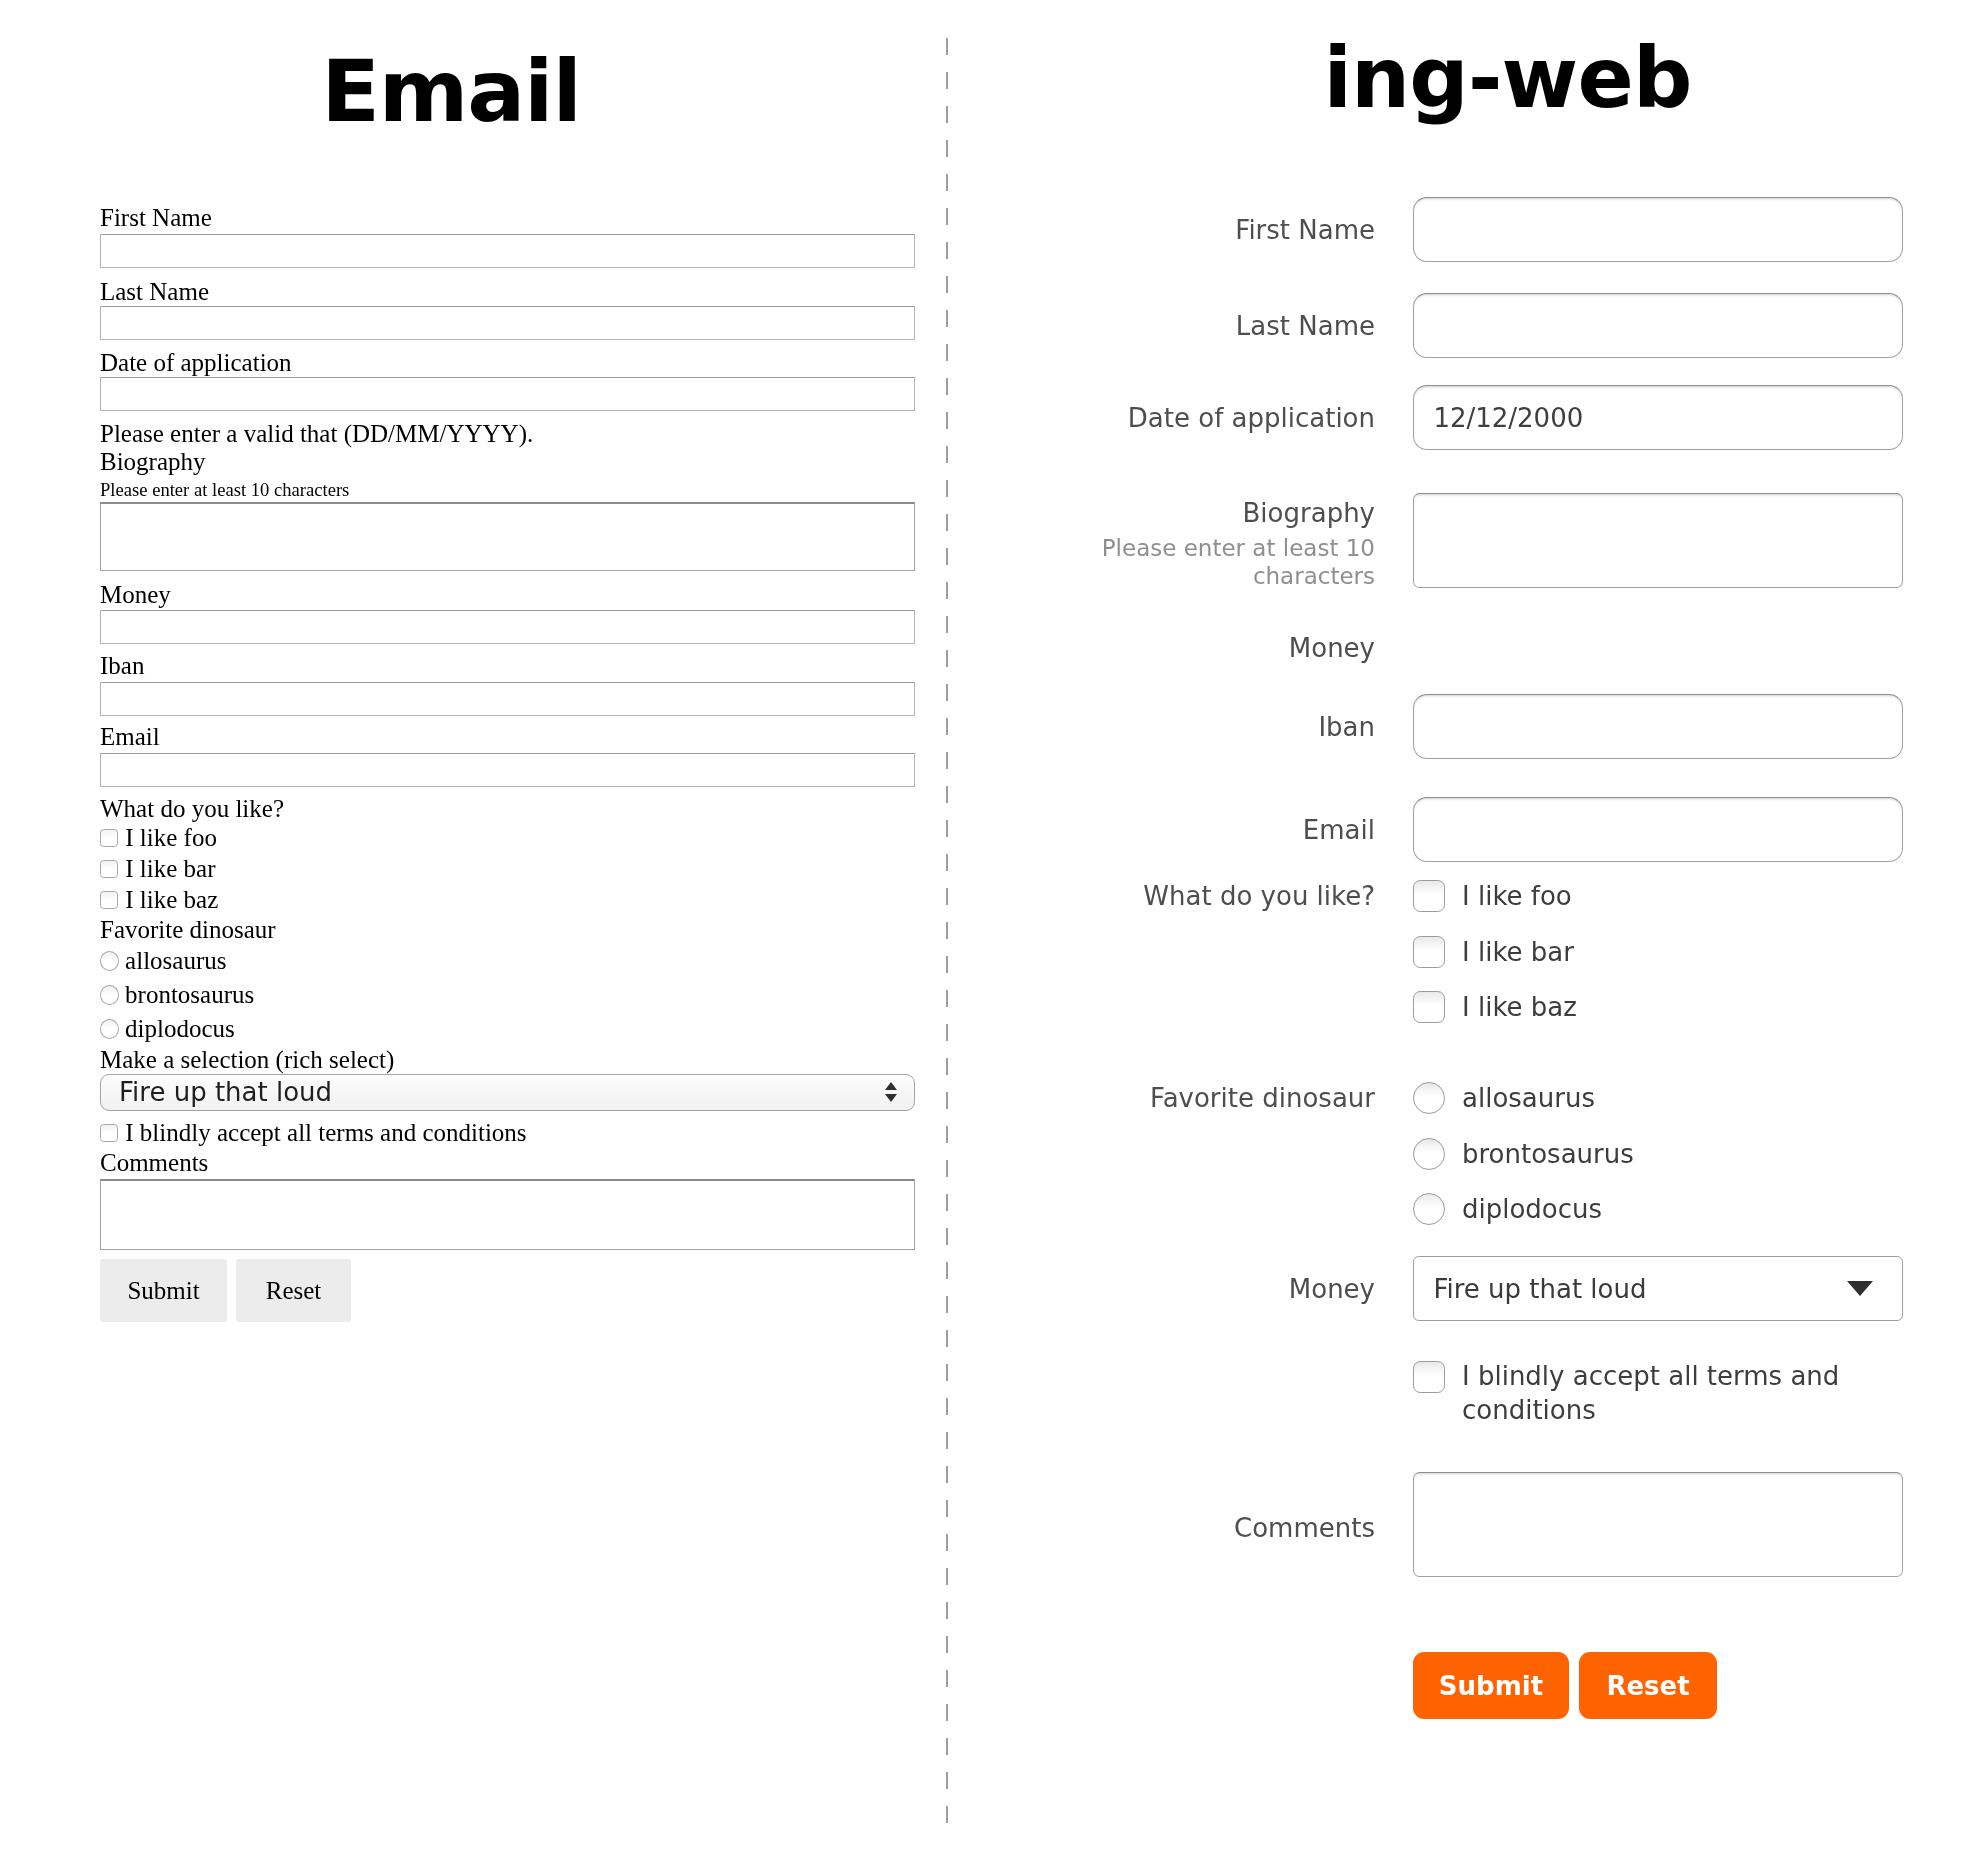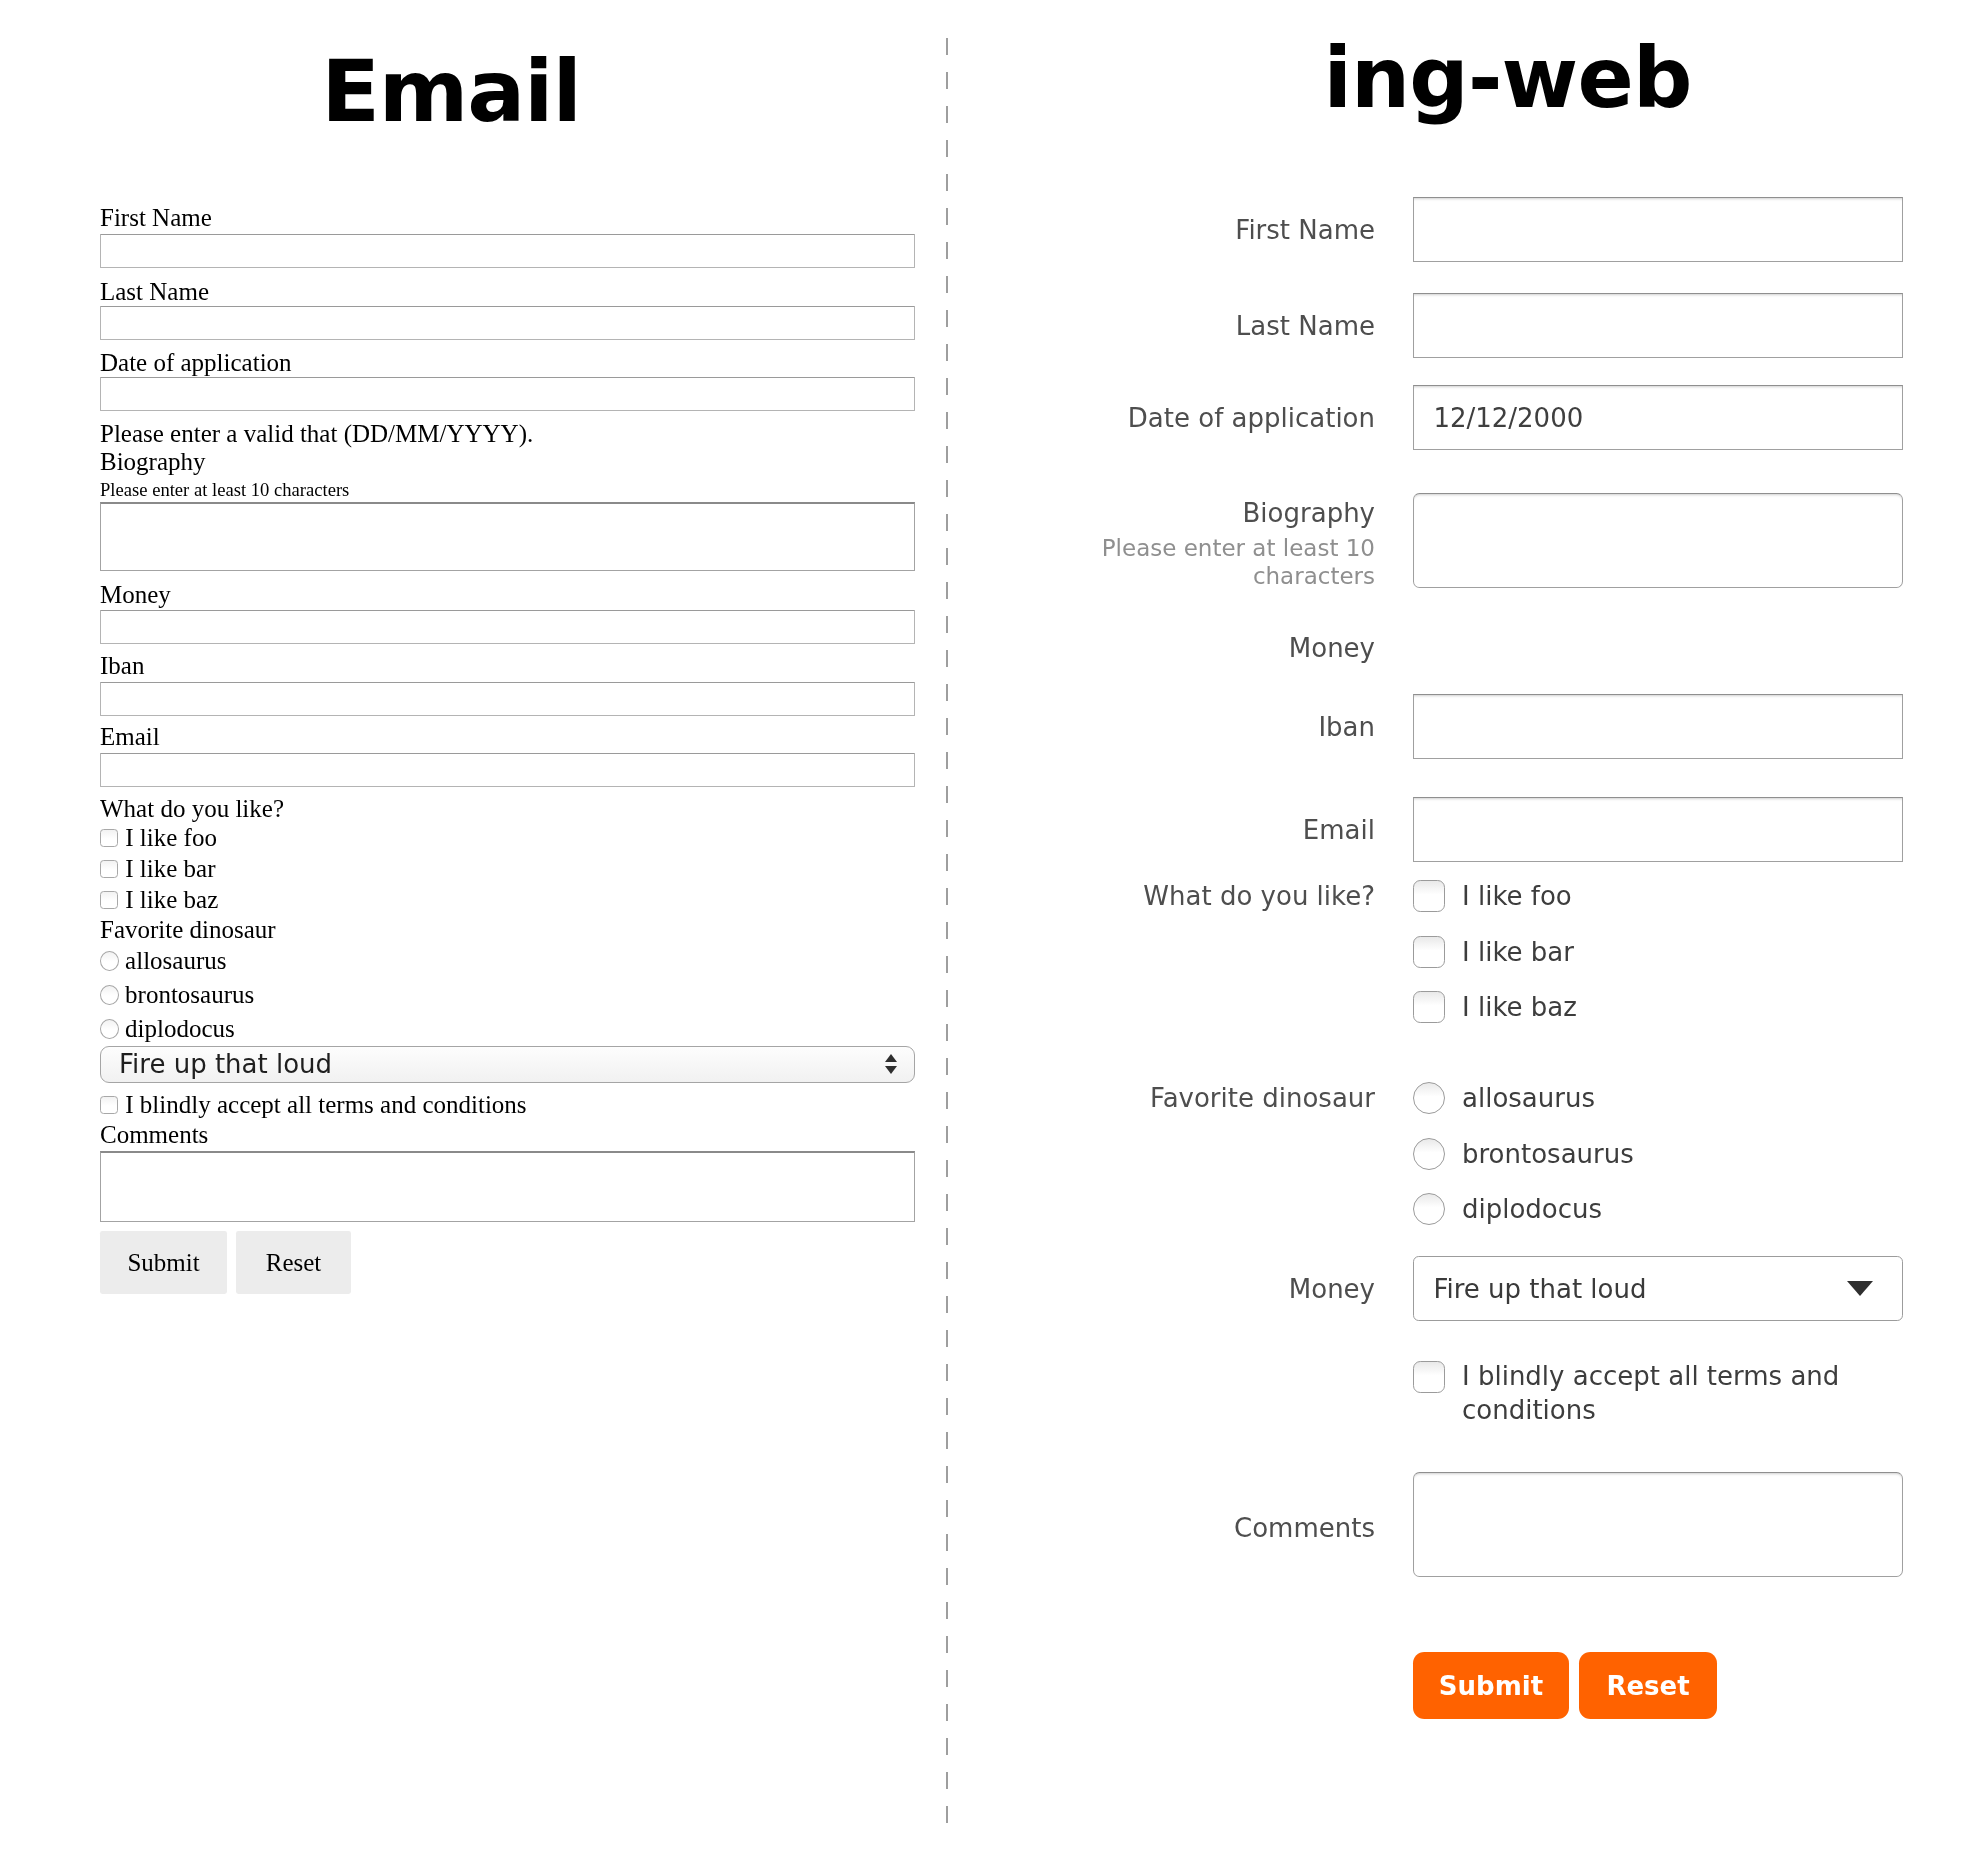--- a/index.html
+++ b/index.html
@@ -48,21 +48,21 @@
   .r-title{position:absolute;left:1036px;top:33px;width:943px;margin:0;text-align:center;
     font:bold 83px/1.1 "DejaVu Sans","Liberation Sans",sans-serif;color:#000;letter-spacing:-0.8px;}
   .rform{position:absolute;left:988px;top:0;width:988px;
     font-family:"DejaVu Sans","Liberation Sans",sans-serif;font-size:26px;color:#4e4e4e;}
   .rrow{display:flex;align-items:center;}
   .rrow.top{align-items:flex-start;}
   .rlabelcol{flex:none;width:387px;text-align:right;color:#4e4e4e;line-height:32px;}
   .rhelper{color:#8f8f8f;font-size:23px;line-height:28px;margin-top:5.7px;}
   .rctrl{flex:none;margin-left:38px;width:490px;}
   .rinput{box-sizing:border-box;width:490px;height:65px;background:#fff;
-    border:0.8px solid #a0a0a0;border-top-color:#8f8f8f;border-radius:0;
+    border:0.8px solid #a0a0a0;border-top-color:#8f8f8f;border-radius:14px;
     box-shadow:inset 0 2.8px 2.8px -2px rgba(0,0,0,.22);
     font:26px "DejaVu Sans","Liberation Sans",sans-serif;color:#3f3f3f;padding:0 19.4px;}
   .rinput.money{text-align:right;color:#6b6b6b;}
   .rtextarea{box-sizing:border-box;width:490px;background:#fff;resize:none;
     border:0.8px solid #a0a0a0;border-top-color:#8f8f8f;border-radius:6.5px;
     box-shadow:inset 0 2.8px 2.8px -2px rgba(0,0,0,.22);
     font:26px "DejaVu Sans","Liberation Sans",sans-serif;color:#3f3f3f;padding:12px 19.4px;}
   .choice-row{display:flex;align-items:center;height:32px;margin-bottom:23.5px;}
   .choice-row.last{margin-bottom:0;}
   .rcheck{flex:none;width:32px;height:32px;box-sizing:border-box;
@@ -135,20 +135,21 @@
   </div>
   <div class="lrow radio">
     <span class="lradio"></span>
     <span>brontosaurus</span>
   </div>
   <div class="lrow radio">
     <span class="lradio"></span>
     <span>diplodocus</span>
   </div>
 
+  <label class="llabel">Make a selection (rich select)</label>
   <div class="lselect">
     <span>Fire up that loud</span>
     <span class="spinner">
       <span class="tri-up"></span>
       <span class="tri-dn"></span>
     </span>
   </div>
 
   <div class="lrow" style="margin-top:7.3px">
     <span class="lcheck"></span>

